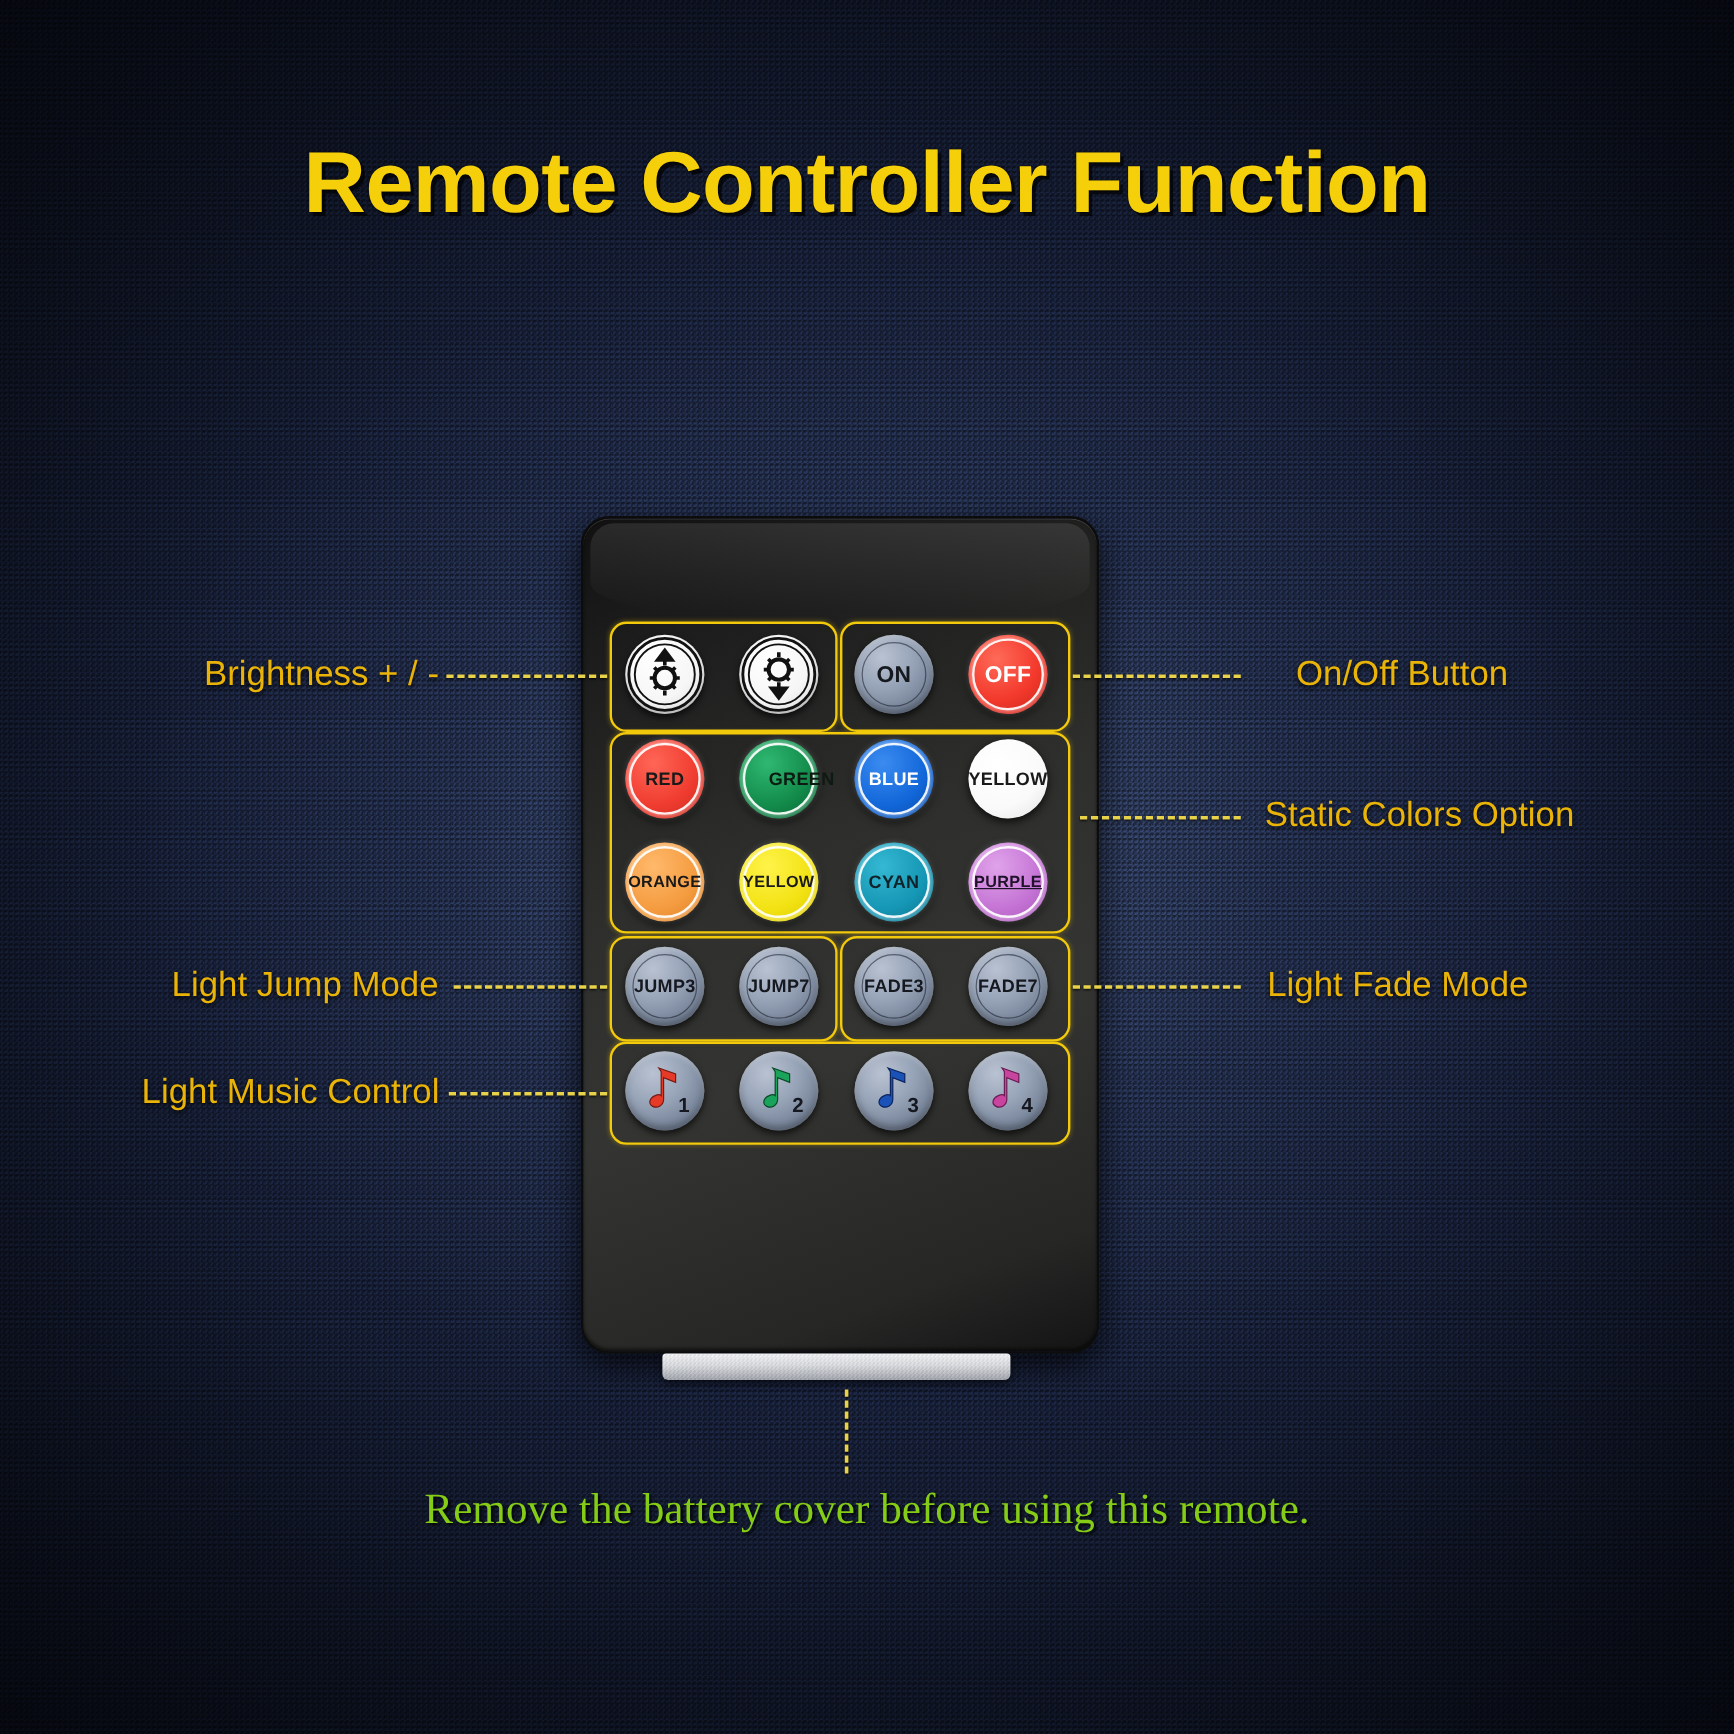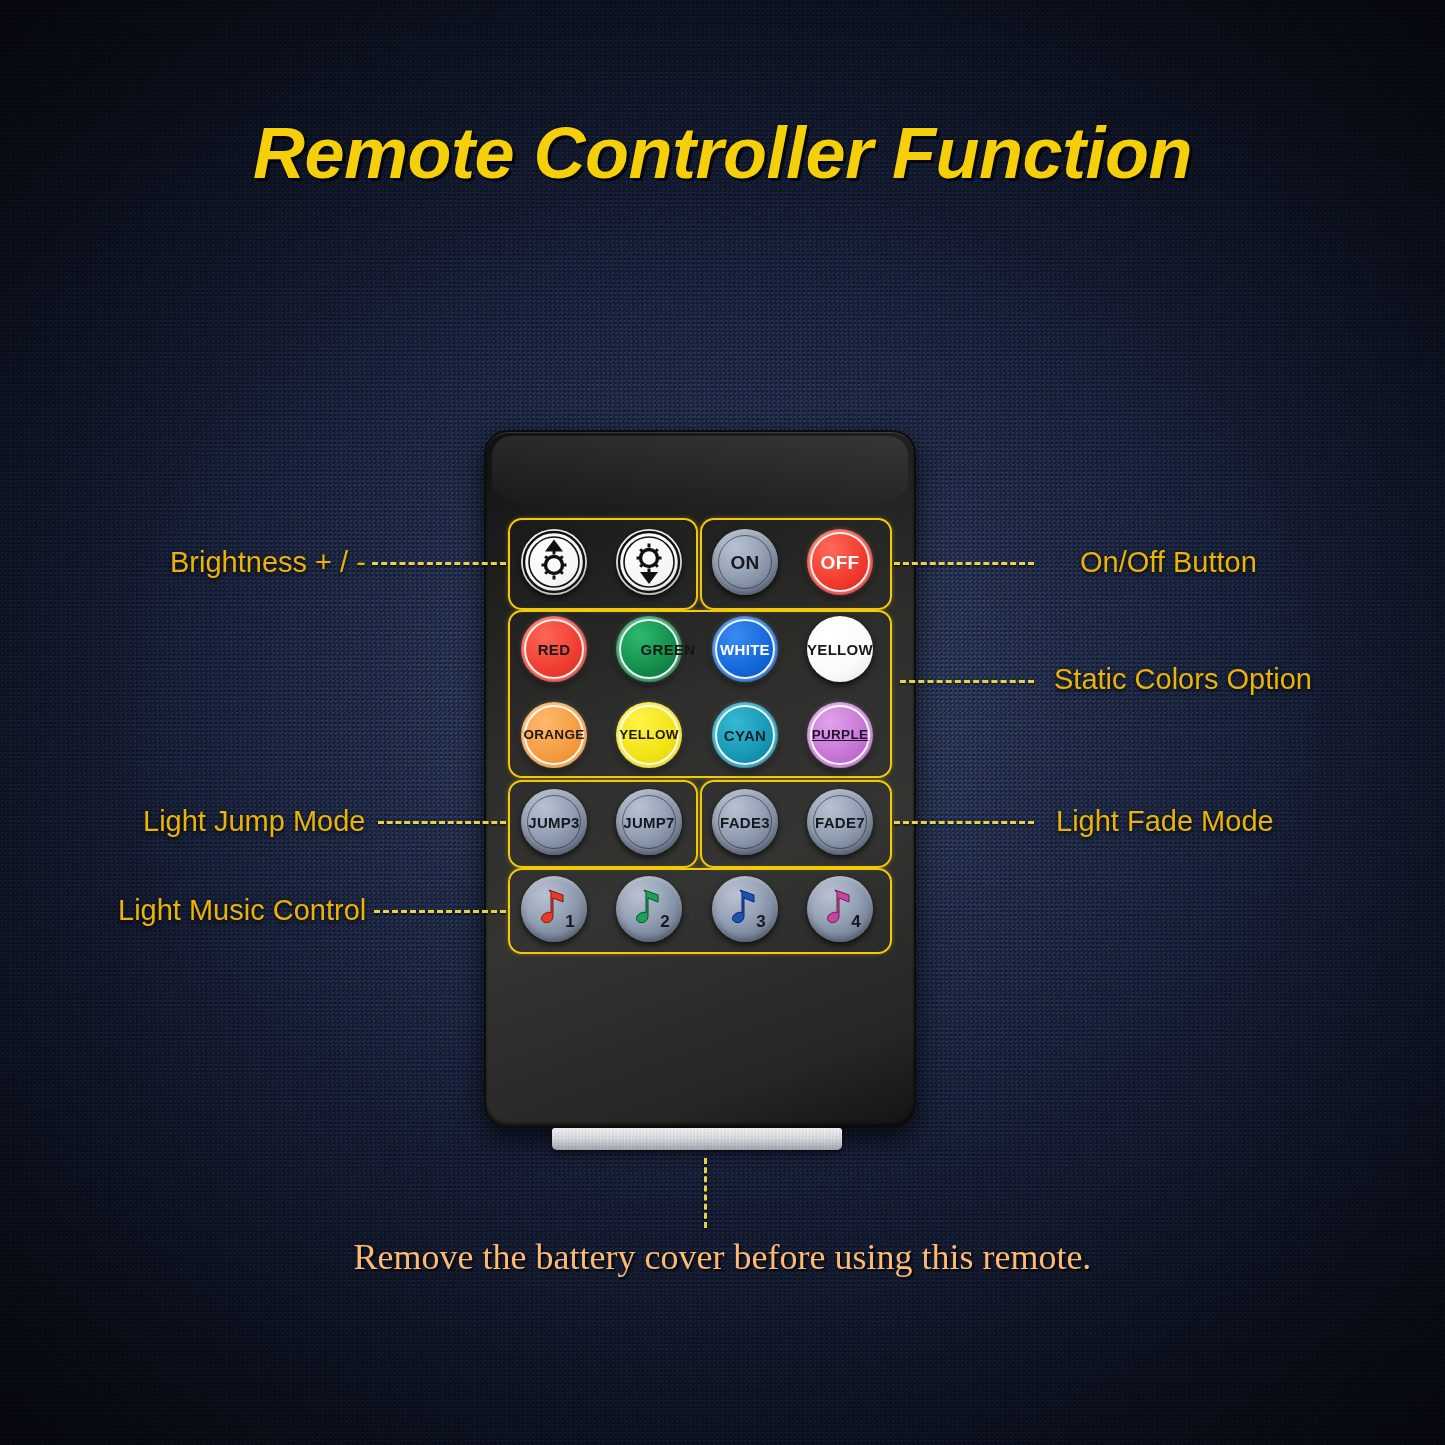--- a/index.html
+++ b/index.html
@@ -28,21 +28,21 @@
     position:absolute;inset:0;
     background:radial-gradient(ellipse 1100px 1100px at 50% 50%, rgba(0,0,0,0) 52%, rgba(0,0,0,0.55) 100%);
   }
 
   
   #title{
     position:absolute;left:0;right:0;top:112px;
     text-align:center;
     color:#F5D00A;
     font-size:72px;
-    font-weight:bold;font-style:italic;
+    font-weight:bold;
     letter-spacing:-0.5px;
     text-shadow:3px 3px 0 rgba(0,0,0,0.65), 0 0 2px rgba(0,0,0,0.9);
     white-space:nowrap;
   }
 
   
   #remote{
     position:absolute;left:484px;top:430px;width:432px;height:698px;
     border-radius:24px;
     background:linear-gradient(160deg,#111111 0%,#1b1b1b 12%,#2e2e2c 40%,#343432 62%,#262625 88%,#141414 100%);
@@ -123,21 +123,21 @@
   .lead{
     position:absolute;height:0;border-top:3px dashed #E8D24A;
     filter:drop-shadow(0 1px 1px rgba(0,0,0,0.8));
   }
   .lead-v{
     position:absolute;width:0;border-left:3px dashed #E8D24A;
     filter:drop-shadow(0 1px 1px rgba(0,0,0,0.8));
   }
   #caption{
     position:absolute;left:0;right:0;top:1236px;text-align:center;
-    color:#fdba74;font-family:"Liberation Serif", serif;font-size:36px;
+    color:#84cc16;font-family:"Liberation Serif", serif;font-size:36px;
     text-shadow:2px 2px 2px rgba(0,0,0,0.8);
   }
 </style>
 </head>
 <body>
 
 <div id="bg"></div>
 <div id="bgtex"></div>
 <div id="vign"></div>
 
@@ -214,21 +214,21 @@
 </div>
 <div class="btn colorbtn" style="left:616px;top:616px;background:radial-gradient(circle at 36% 30%, #2fb872 0%, #128A4A 58%, #0a5e33 100%);">
   <span class="rim"></span>
   <span class="face">
       <span class="btn-label" style="color:#0d1a12;margin-left:38px;">GREEN</span>
     </span>
 </div>
 <div class="btn colorbtn" style="left:712px;top:616px;background:radial-gradient(circle at 36% 30%, #3b8bf0 0%, #1166D8 58%, #0a47a0 100%);">
   <span class="rim"></span>
   <span class="face">
-      <span class="btn-label" style="color:#ffffff;">WHITE</span>
+      <span class="btn-label" style="color:#ffffff;">BLUE</span>
     </span>
 </div>
 <div class="btn colorbtn" style="left:807px;top:616px;background:radial-gradient(circle at 36% 30%, #ffffff 0%, #fafafa 60%, #e2e2e2 100%);">
   <span class="face">
       <span class="btn-label" style="color:#1a1a1a;">YELLOW</span>
     </span>
 </div>
 
 <div class="btn colorbtn" style="left:521px;top:702px;background:radial-gradient(circle at 36% 30%, #ffb96b 0%, #F49B3F 58%, #d87c22 100%);">
   <span class="rim"></span>

